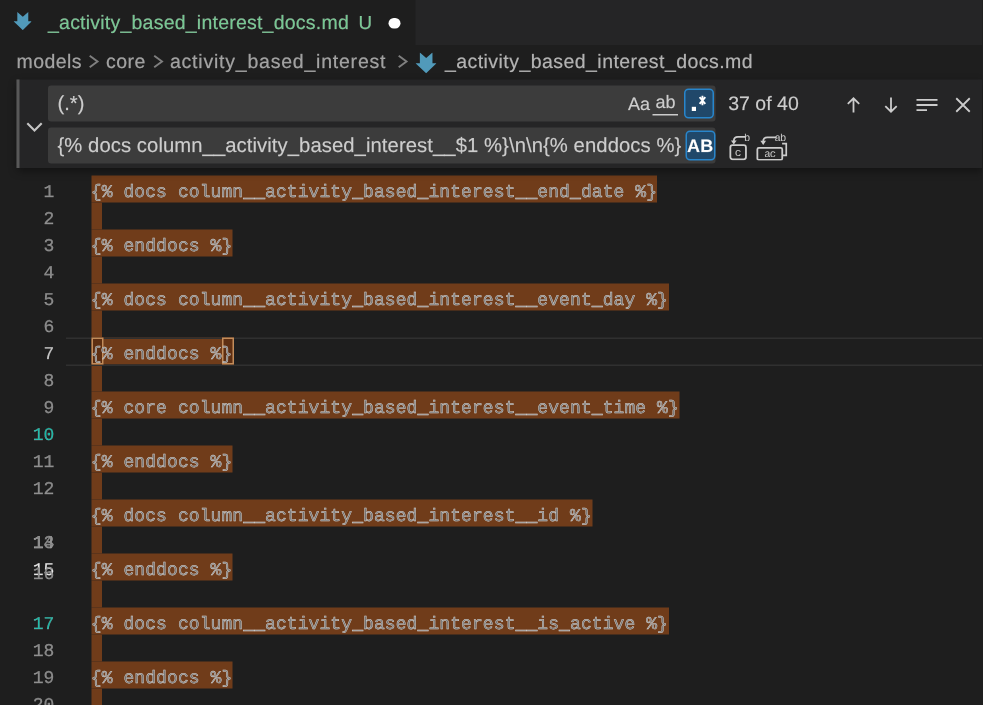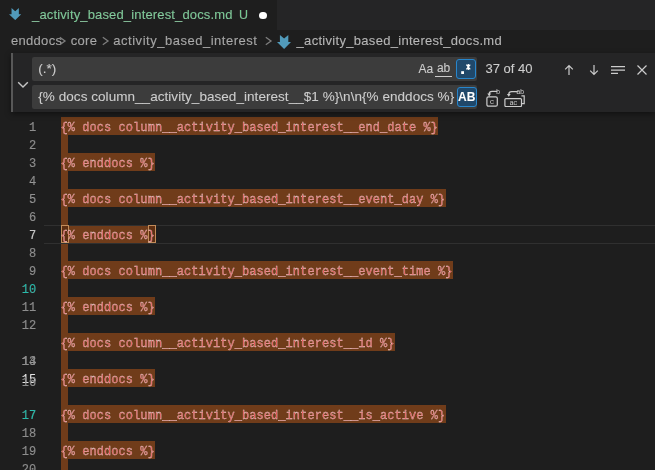--- a/index.html
+++ b/index.html
@@ -1,37 +1,37 @@
 <!DOCTYPE html>
 <html><head><meta charset="utf-8"><style>
 * { margin:0; padding:0; }
 body { width:655px; height:470px; background:#1e1e1e; overflow:hidden; position:relative;
   font-family:"Liberation Sans",sans-serif; -webkit-text-stroke:0.2px rgba(220,220,220,0.45); }
 .ln { position:absolute; left:0; width:36.2px; text-align:right; font-family:"Liberation Mono",monospace;
   font-size:12px; line-height:18px; }
 .hl { position:absolute; height:18px; background:#703c1a; }
 .bm { position:absolute; height:18px; background:#5e2f12; border:1px solid #c28c5a; box-sizing:border-box; z-index:1; }
 .code { position:absolute; z-index:2; font-family:"Liberation Mono",monospace; font-size:12px; line-height:18px;
-  color:#ef4444; white-space:pre; letter-spacing:0.06px; -webkit-text-stroke:0.3px #d8d8d8; }
+  color:#737373; white-space:pre; letter-spacing:0.06px; -webkit-text-stroke:0.3px #d8d8d8; }
 .bc { position:absolute; top:30px; height:22px; line-height:22px; font-size:13px; letter-spacing:0.3px; color:#a0a0a0; }
 .ticon { position:absolute; width:20px; height:20px; display:flex; align-items:center; justify-content:center;
   border-radius:3px; background:#20486a; border:1.2px solid #2886cc; box-sizing:border-box; }
 </style></head>
 <body>
 
 <div style="position:absolute;left:0;top:0;width:655px;height:30px;background:#252526"></div>
 <div style="position:absolute;left:0;top:0;width:277px;height:30px;background:#1e1e1e"></div>
 <svg width="12.2" height="12.2" viewBox="0 0 12 12" style="position:absolute;left:8.5px;top:7.8px">
     <path d="M2.5 0 L6.1 3.1 L9.7 0 L9.7 6.1 L12 6.1 L6.1 11.9 L0 6.1 L2.5 6.1 Z" fill="#519aba"></path>
   </svg>
 <div style="position:absolute;left:32px;top:0;height:30px;line-height:30px;font-size:13px;color:#73c991;letter-spacing:0.15px">_activity_based_interest_docs.md</div>
 <div style="position:absolute;left:239px;top:0;height:30px;line-height:30px;font-size:12.5px;color:#73c991">U</div>
 <div style="position:absolute;left:259px;top:11.5px;width:7.5px;height:7.5px;border-radius:50%;background:#ffffff"></div>
 
-<div class="bc" style="left:11px">enddocs</div>
+<div class="bc" style="left:11px">models</div>
 <svg width="14" height="14" viewBox="0 0 14 14" style="position:absolute;left:55px;top:34px">
     <path d="M4.8 3.2 L10 7 L4.8 10.8" stroke="#7e7e7e" stroke-width="1.3" fill="none"></path>
   </svg>
 <div class="bc" style="left:70.7px">core</div>
 <svg width="14" height="14" viewBox="0 0 14 14" style="position:absolute;left:98.25px;top:34px">
     <path d="M4.8 3.2 L10 7 L4.8 10.8" stroke="#7e7e7e" stroke-width="1.3" fill="none"></path>
   </svg>
 <div class="bc" style="left:113.3px;letter-spacing:0.52px">activity_based_interest</div>
 <svg width="14" height="14" viewBox="0 0 14 14" style="position:absolute;left:260.9px;top:34px">
     <path d="M4.8 3.2 L10 7 L4.8 10.8" stroke="#7e7e7e" stroke-width="1.3" fill="none"></path>
@@ -56,21 +56,21 @@
 <pre class="code" style="top:190.5px;left:60.5px">{% docs column__activity_based_interest__event_day %}</pre>
 <div class="ln" style="top:208.5px;color:#858585">6</div>
 <div class="hl" style="top:207px;left:60.5px;width:7.3px"></div>
 <div class="ln" style="top:226.5px;color:#c6c6c6">7</div>
 <div class="hl" style="top:225px;left:60.5px;width:94.4px"></div>
 <pre class="code" style="top:226.5px;left:60.5px">{% enddocs %}</pre>
 <div class="ln" style="top:244.5px;color:#858585">8</div>
 <div class="hl" style="top:243px;left:60.5px;width:7.3px"></div>
 <div class="ln" style="top:262.5px;color:#858585">9</div>
 <div class="hl" style="top:261px;left:60.5px;width:392.3px"></div>
-<pre class="code" style="top:262.5px;left:60.5px">{% docs column__activity_based_interest__event_time %}</pre>
+<pre class="code" style="top:262.5px;left:60.5px">{% core column__activity_based_interest__event_time %}</pre>
 <div class="ln" style="top:280.5px;color:#14b8a6">10</div>
 <div class="hl" style="top:279px;left:60.5px;width:7.3px"></div>
 <div class="ln" style="top:298.5px;color:#858585">11</div>
 <div class="hl" style="top:297px;left:60.5px;width:94.4px"></div>
 <pre class="code" style="top:298.5px;left:60.5px">{% enddocs %}</pre>
 <div class="ln" style="top:316.5px;color:#858585">12</div>
 <div class="hl" style="top:315px;left:60.5px;width:7.3px"></div>
 <div class="ln" style="top:353px;color:#858585">13</div>
 <div class="hl" style="top:333px;left:60.5px;width:334.2px"></div>
 <pre class="code" style="top:334.5px;left:60.5px">{% docs column__activity_based_interest__id %}</pre>

